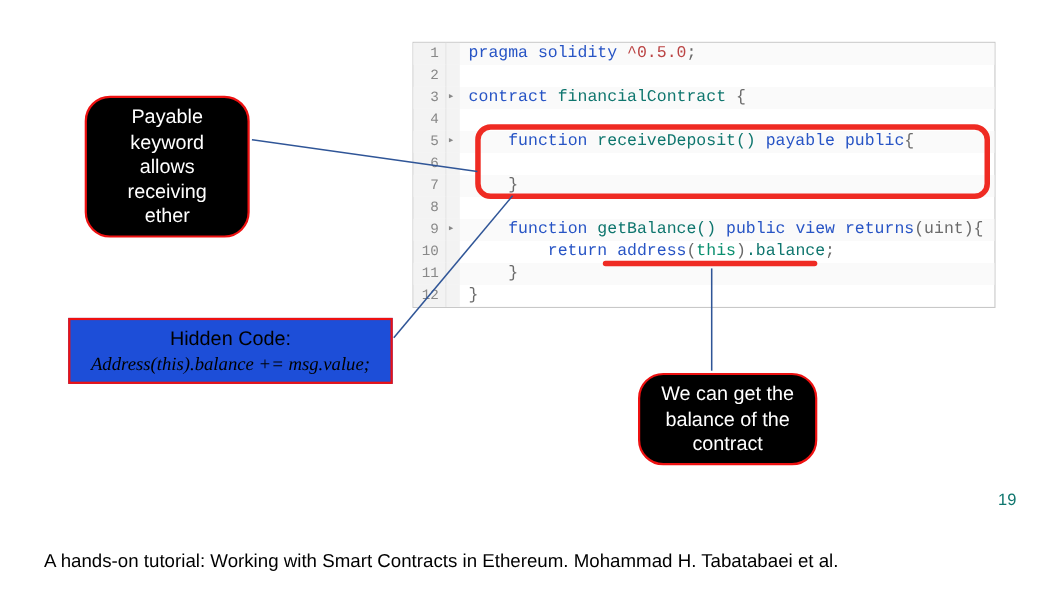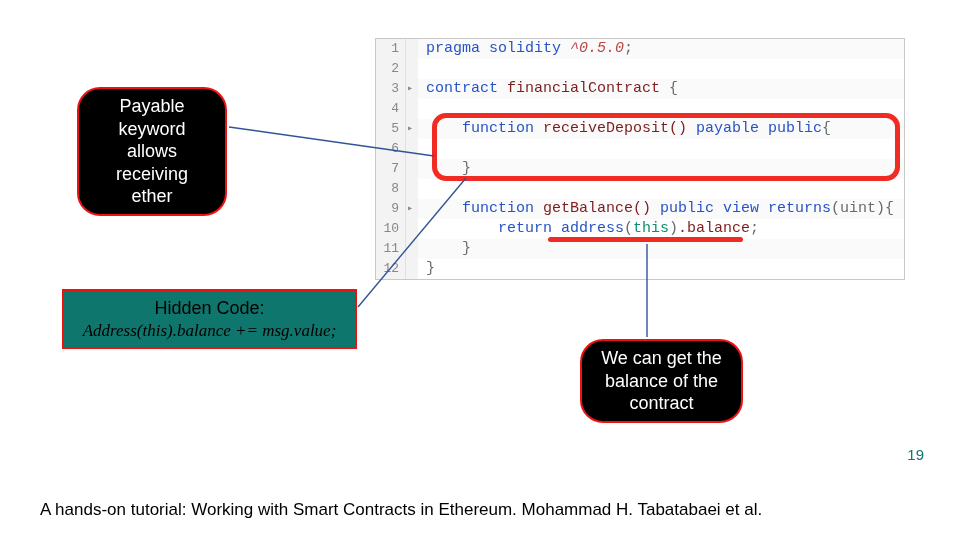--- a/index.html
+++ b/index.html
@@ -45,23 +45,23 @@
     padding-left: 1px;
     background: #f3f3f3;
   }
   .code-col {
     flex: 1;
     padding-left: 8px;
     white-space: pre;
     position: relative;
   }
   .kw  { color: #2754c5; }
-  .id  { color: #7f1d1d; margin-top: 28px; }
+  .id  { color: #0f766e; margin-top: 28px; }
   .pn  { color: #6a6a6a; }
-  .num { color: #b44; font-style: italic; }
+  .num { color: #b44; }
   .this{ color: #0a8f6f; }
   .red-box {
     position: absolute;
     border: 5px solid #ef2b23;
     border-radius: 14px;
     pointer-events: none;
   }
   .red-underline {
     position: absolute;
     height: 5px;
@@ -70,21 +70,21 @@
     pointer-events: none;
   }
   .callout {
     position: absolute;
     border: 2px solid #e11;
     padding: 6px 10px;
     text-align: center;
     line-height: 1.25;
     font-size: 18px;
   }
-  .callout.white { background: #0f766e; color: #000; }
+  .callout.white { background: #1d4ed8; color: #000; }
   .callout.dark  { background: #000; color: #fff; border-radius: 23px; }
   .citation {
     position: absolute;
     left: 40px;
     bottom: 18px;
     font-size: 17px;
     line-height: 1.35;
     color: #000;
   }
   .slidenum {

